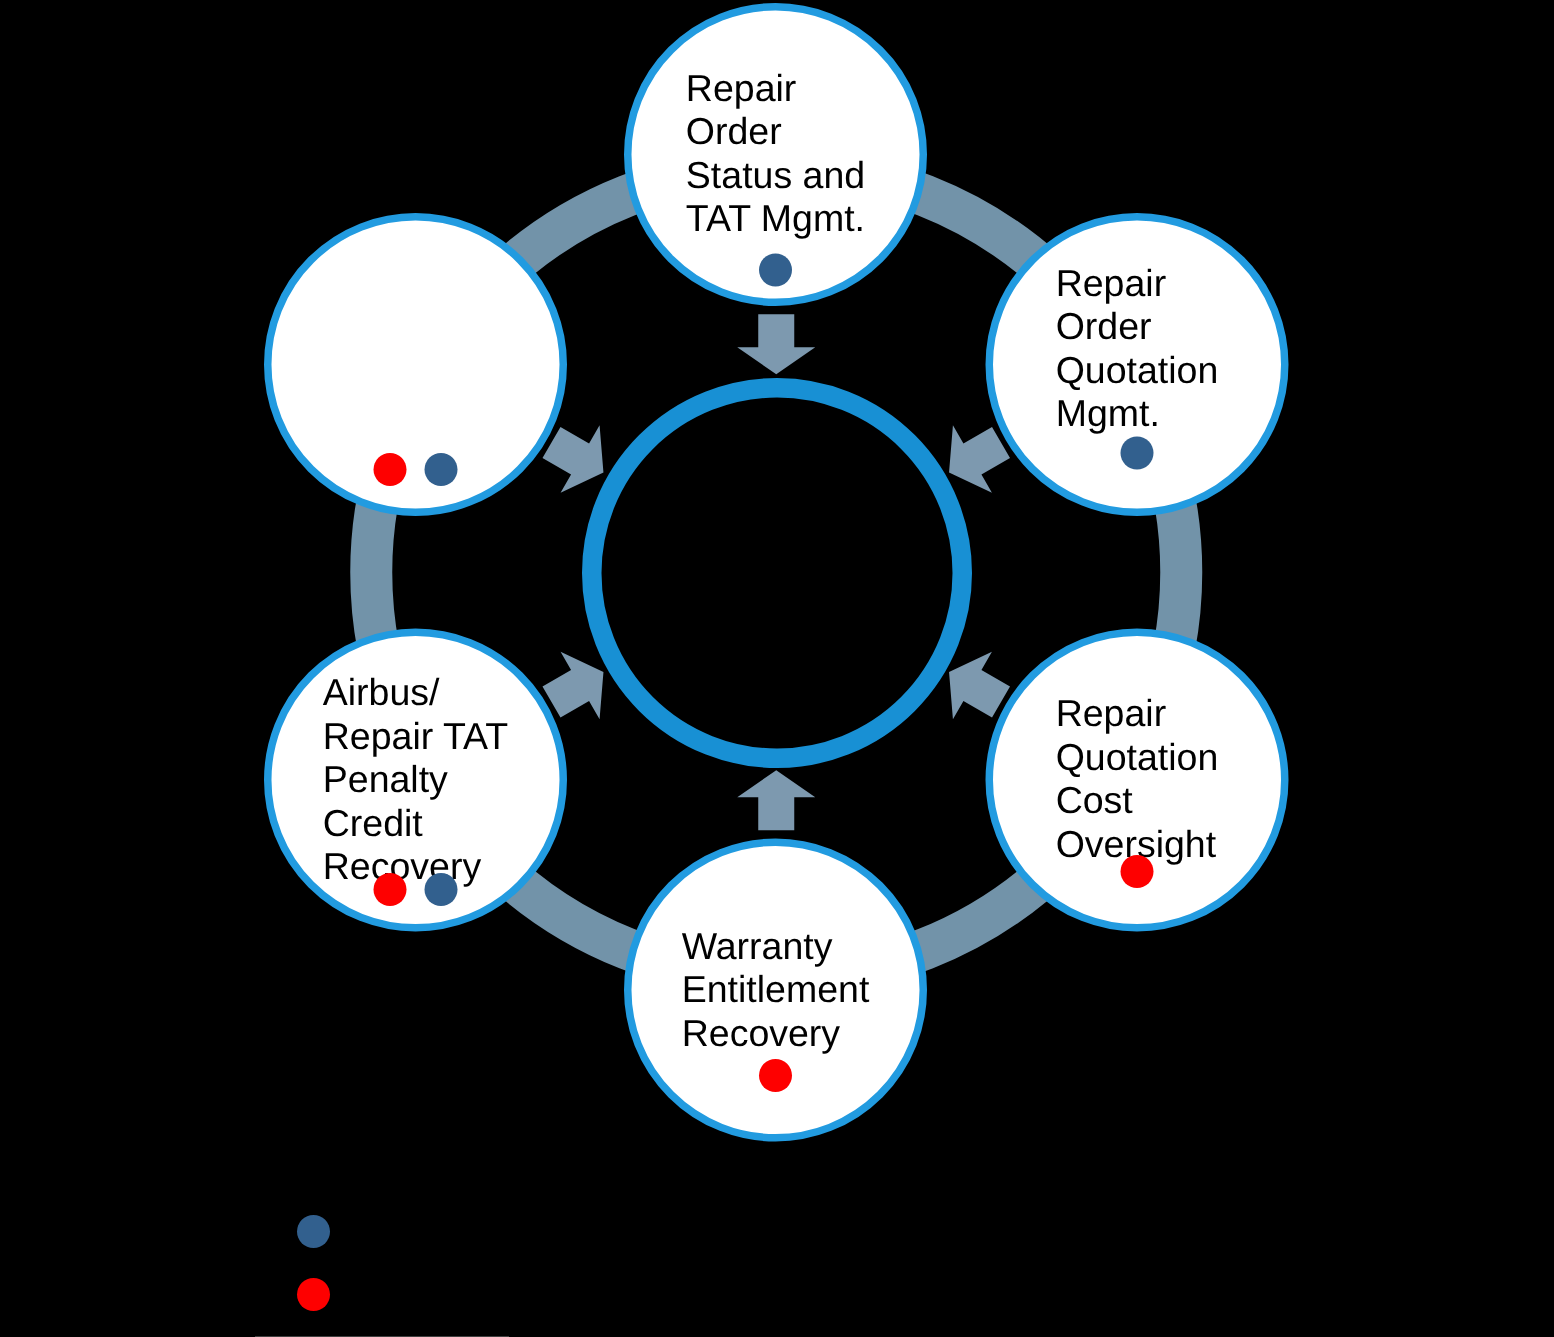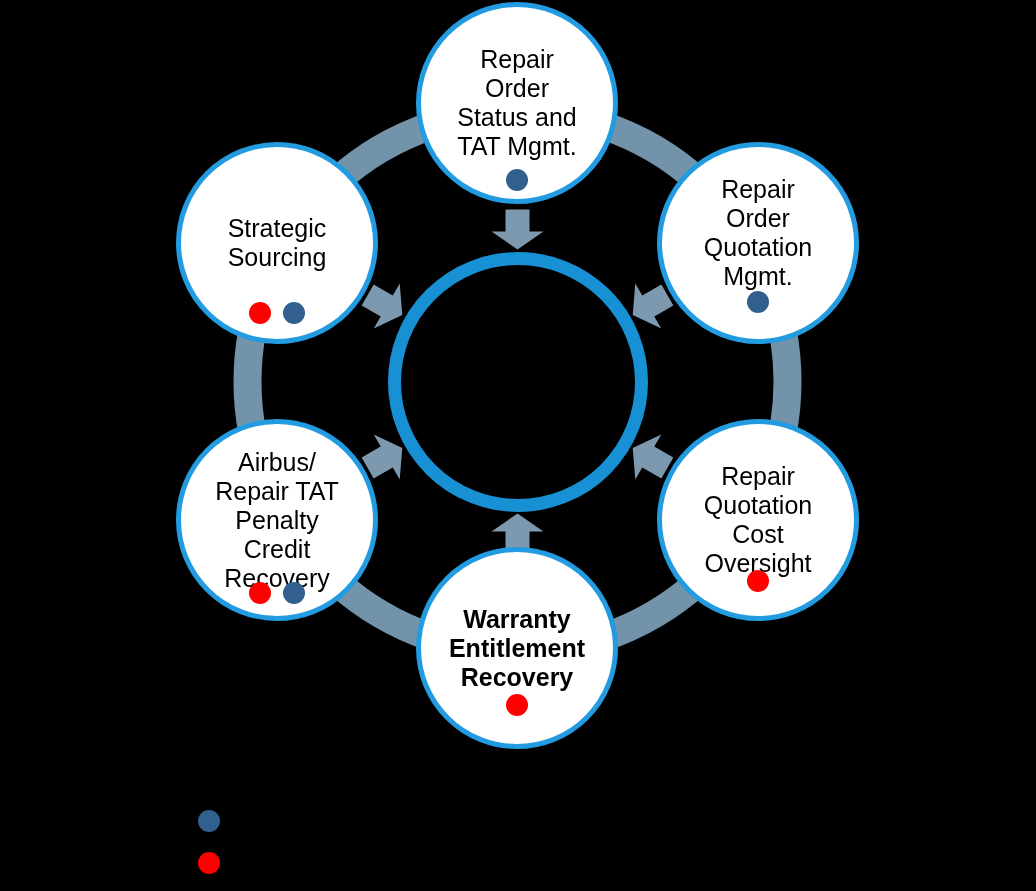--- a/index.html
+++ b/index.html
@@ -47,21 +47,20 @@
     z-index: 3;
     display: flex;
     align-items: center;
     justify-content: center;
   }
 
   .node-label {
     color: var(--label-text, #000);
     font-size: 25px;
     line-height: 29px;
-    text-align: center;
     white-space: pre-line;
   }
 
   .dots {
     position: absolute;
     left: 0; right: 0;
     display: flex;
     justify-content: center;
     gap: 12px;
   }
@@ -112,22 +111,20 @@
     <div class="node-label" style="margin-top:-20px;">Repair
 Order
 Quotation
 Mgmt.</div>
     <div class="dots" style="bottom:26px;">
         <span class="dot" style="background: rgb(50, 96, 142);"></span>
       </div>
   </div>
 
   <div class="node" style="left:176px; top:142px;">
-    <div class="node-label">Strategic
-Sourcing</div>
     <div class="dots" style="bottom:15px;">
         <span class="dot" style="background: rgb(254, 0, 0);"></span>
         <span class="dot" style="background: rgb(50, 96, 142);"></span>
       </div>
   </div>
 
   <div class="node" style="left:176px; top:419px;">
     <div class="node-label">Airbus/
 Repair TAT
 Penalty
@@ -142,21 +139,21 @@
   <div class="node" style="left:657px; top:419px;">
     <div class="node-label">Repair
 Quotation
 Cost
 Oversight</div>
     <div class="dots" style="bottom:24px;">
         <span class="dot" style="background: rgb(254, 0, 0);"></span>
       </div>
   </div>
 
-  <div class="node" style="left:416px; top:547px;font-weight:bold;">
+  <div class="node" style="left:416px; top:559px;">
     <div class="node-label">Warranty
 Entitlement
 Recovery</div>
     <div class="dots" style="bottom:28px;">
         <span class="dot" style="background: rgb(254, 0, 0);"></span>
       </div>
   </div>
 
   <div class="legend">
       <span class="dot" style="background: rgb(50, 96, 142);"></span>

